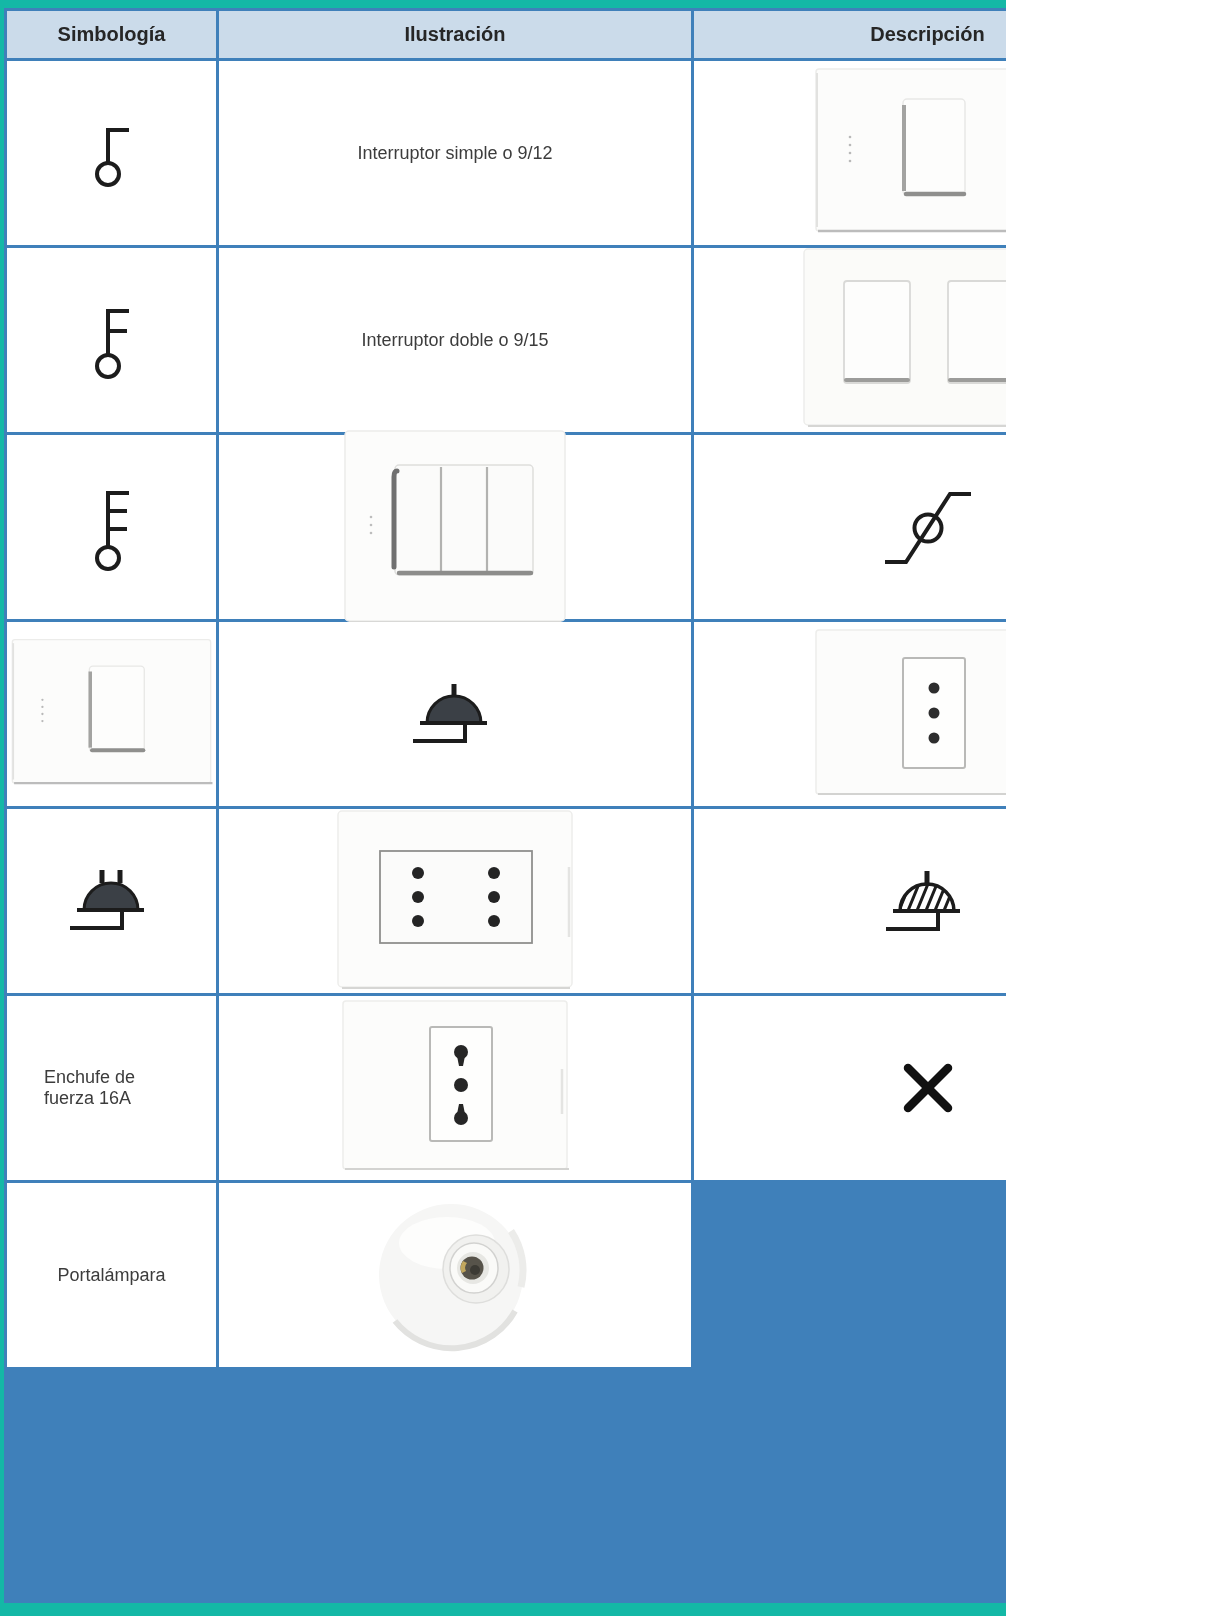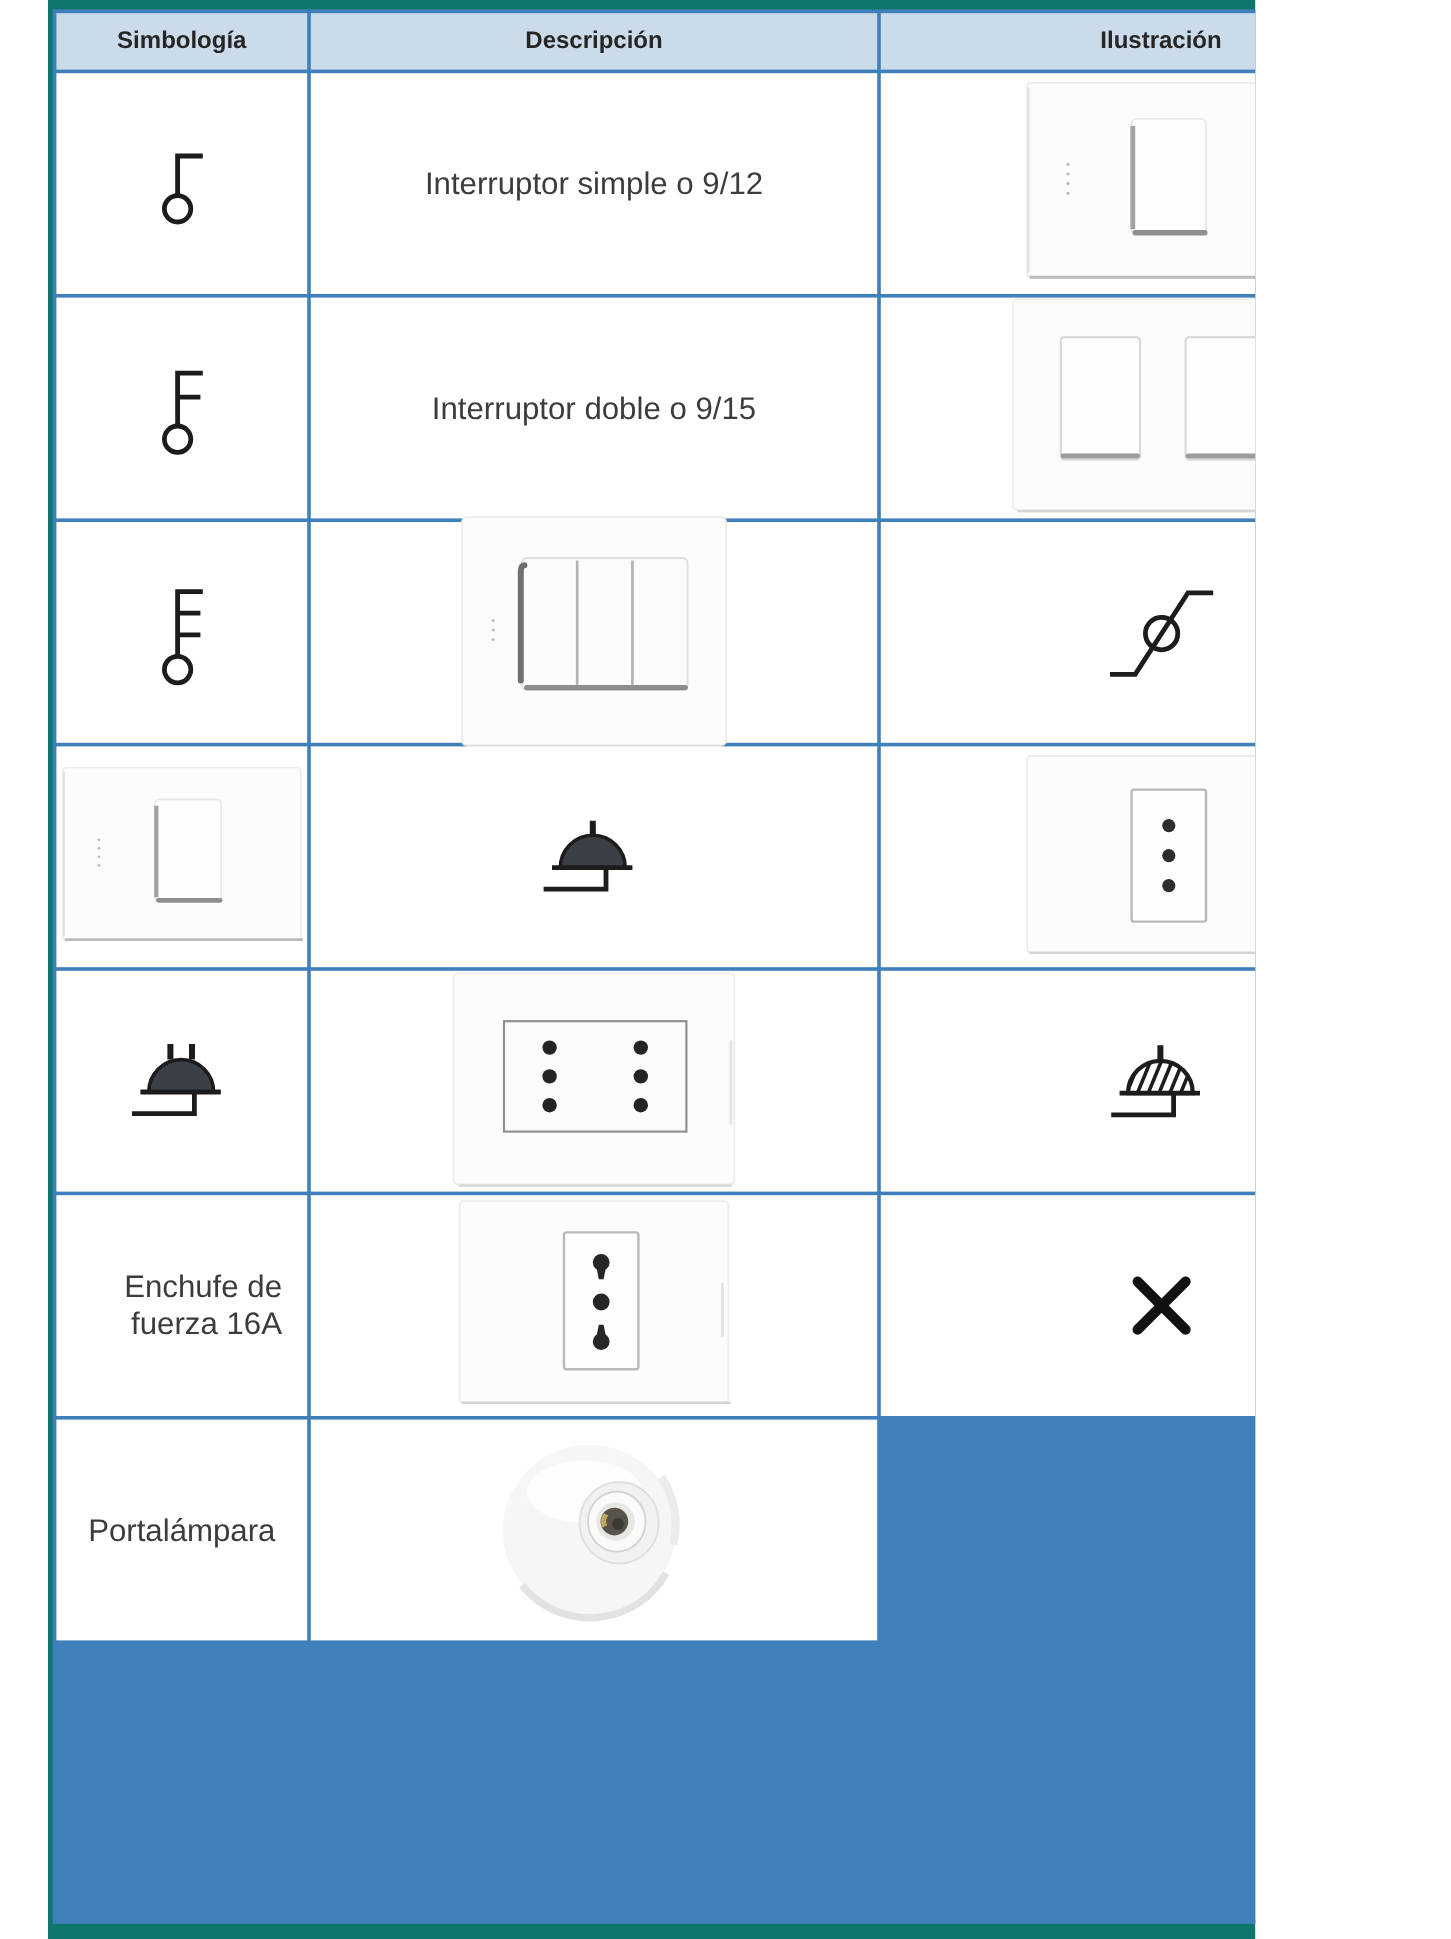--- a/index.html
+++ b/index.html
@@ -5,23 +5,22 @@
   html, body {
     margin: 0;
     padding: 0;
     background: #ffffff;
     font-family: "Liberation Sans", sans-serif;
   }
   .page {
     position: relative;
     width: 1006px;
     height: 1616px;
-    background: #0f766e;
+    background: #14b8a6;
     overflow: hidden;
-    margin-left: 40px;
   }
   .symtable {
     position: absolute;
     left: 4px;
     top: 8px;
     width: 1154px;
     display: grid;
     grid-template-columns: 209px 472px 1fr;
     grid-template-rows: 47px repeat(7, 184px) 230px;
     gap: 3px;
@@ -34,41 +33,41 @@
     align-items: center;
     justify-content: center;
   }
   .cell.hdr {
     background: #cbdbea;
     font-weight: bold;
     font-size: 20px;
     color: #262626;
   }
   .cell.desc {
-    font-size: 26px;
+    font-size: 18px;
     color: #3c3c3c;
-    text-align: right;
-    padding: 0 21px;
+    text-align: left;
+    padding: 0 37px;
   }
   svg { display: block; }
 </style>
 </head>
 <body>
 
 <div class="page">
   <div class="symtable">
 
     <div class="cell hdr">
       <span>Simbología</span>
     </div>
     <div class="cell hdr">
+      <span>Ilustración</span>
+    </div>
+    <div class="cell hdr">
       <span>Descripción</span>
-    </div>
-    <div class="cell hdr">
-      <span>Ilustración</span>
     </div>
 
     <div class="cell">
       <svg width="64" height="72" viewBox="0 0 64 72">
         <circle cx="28" cy="57" r="11" fill="none" stroke="#1c1c1c" stroke-width="4"></circle>
         <path d="M28 46 V13 H49" fill="none" stroke="#1c1c1c" stroke-width="4"></path>
       </svg>
     </div>
     <div class="cell desc">
       <span>Interruptor simple o 9/12</span>

